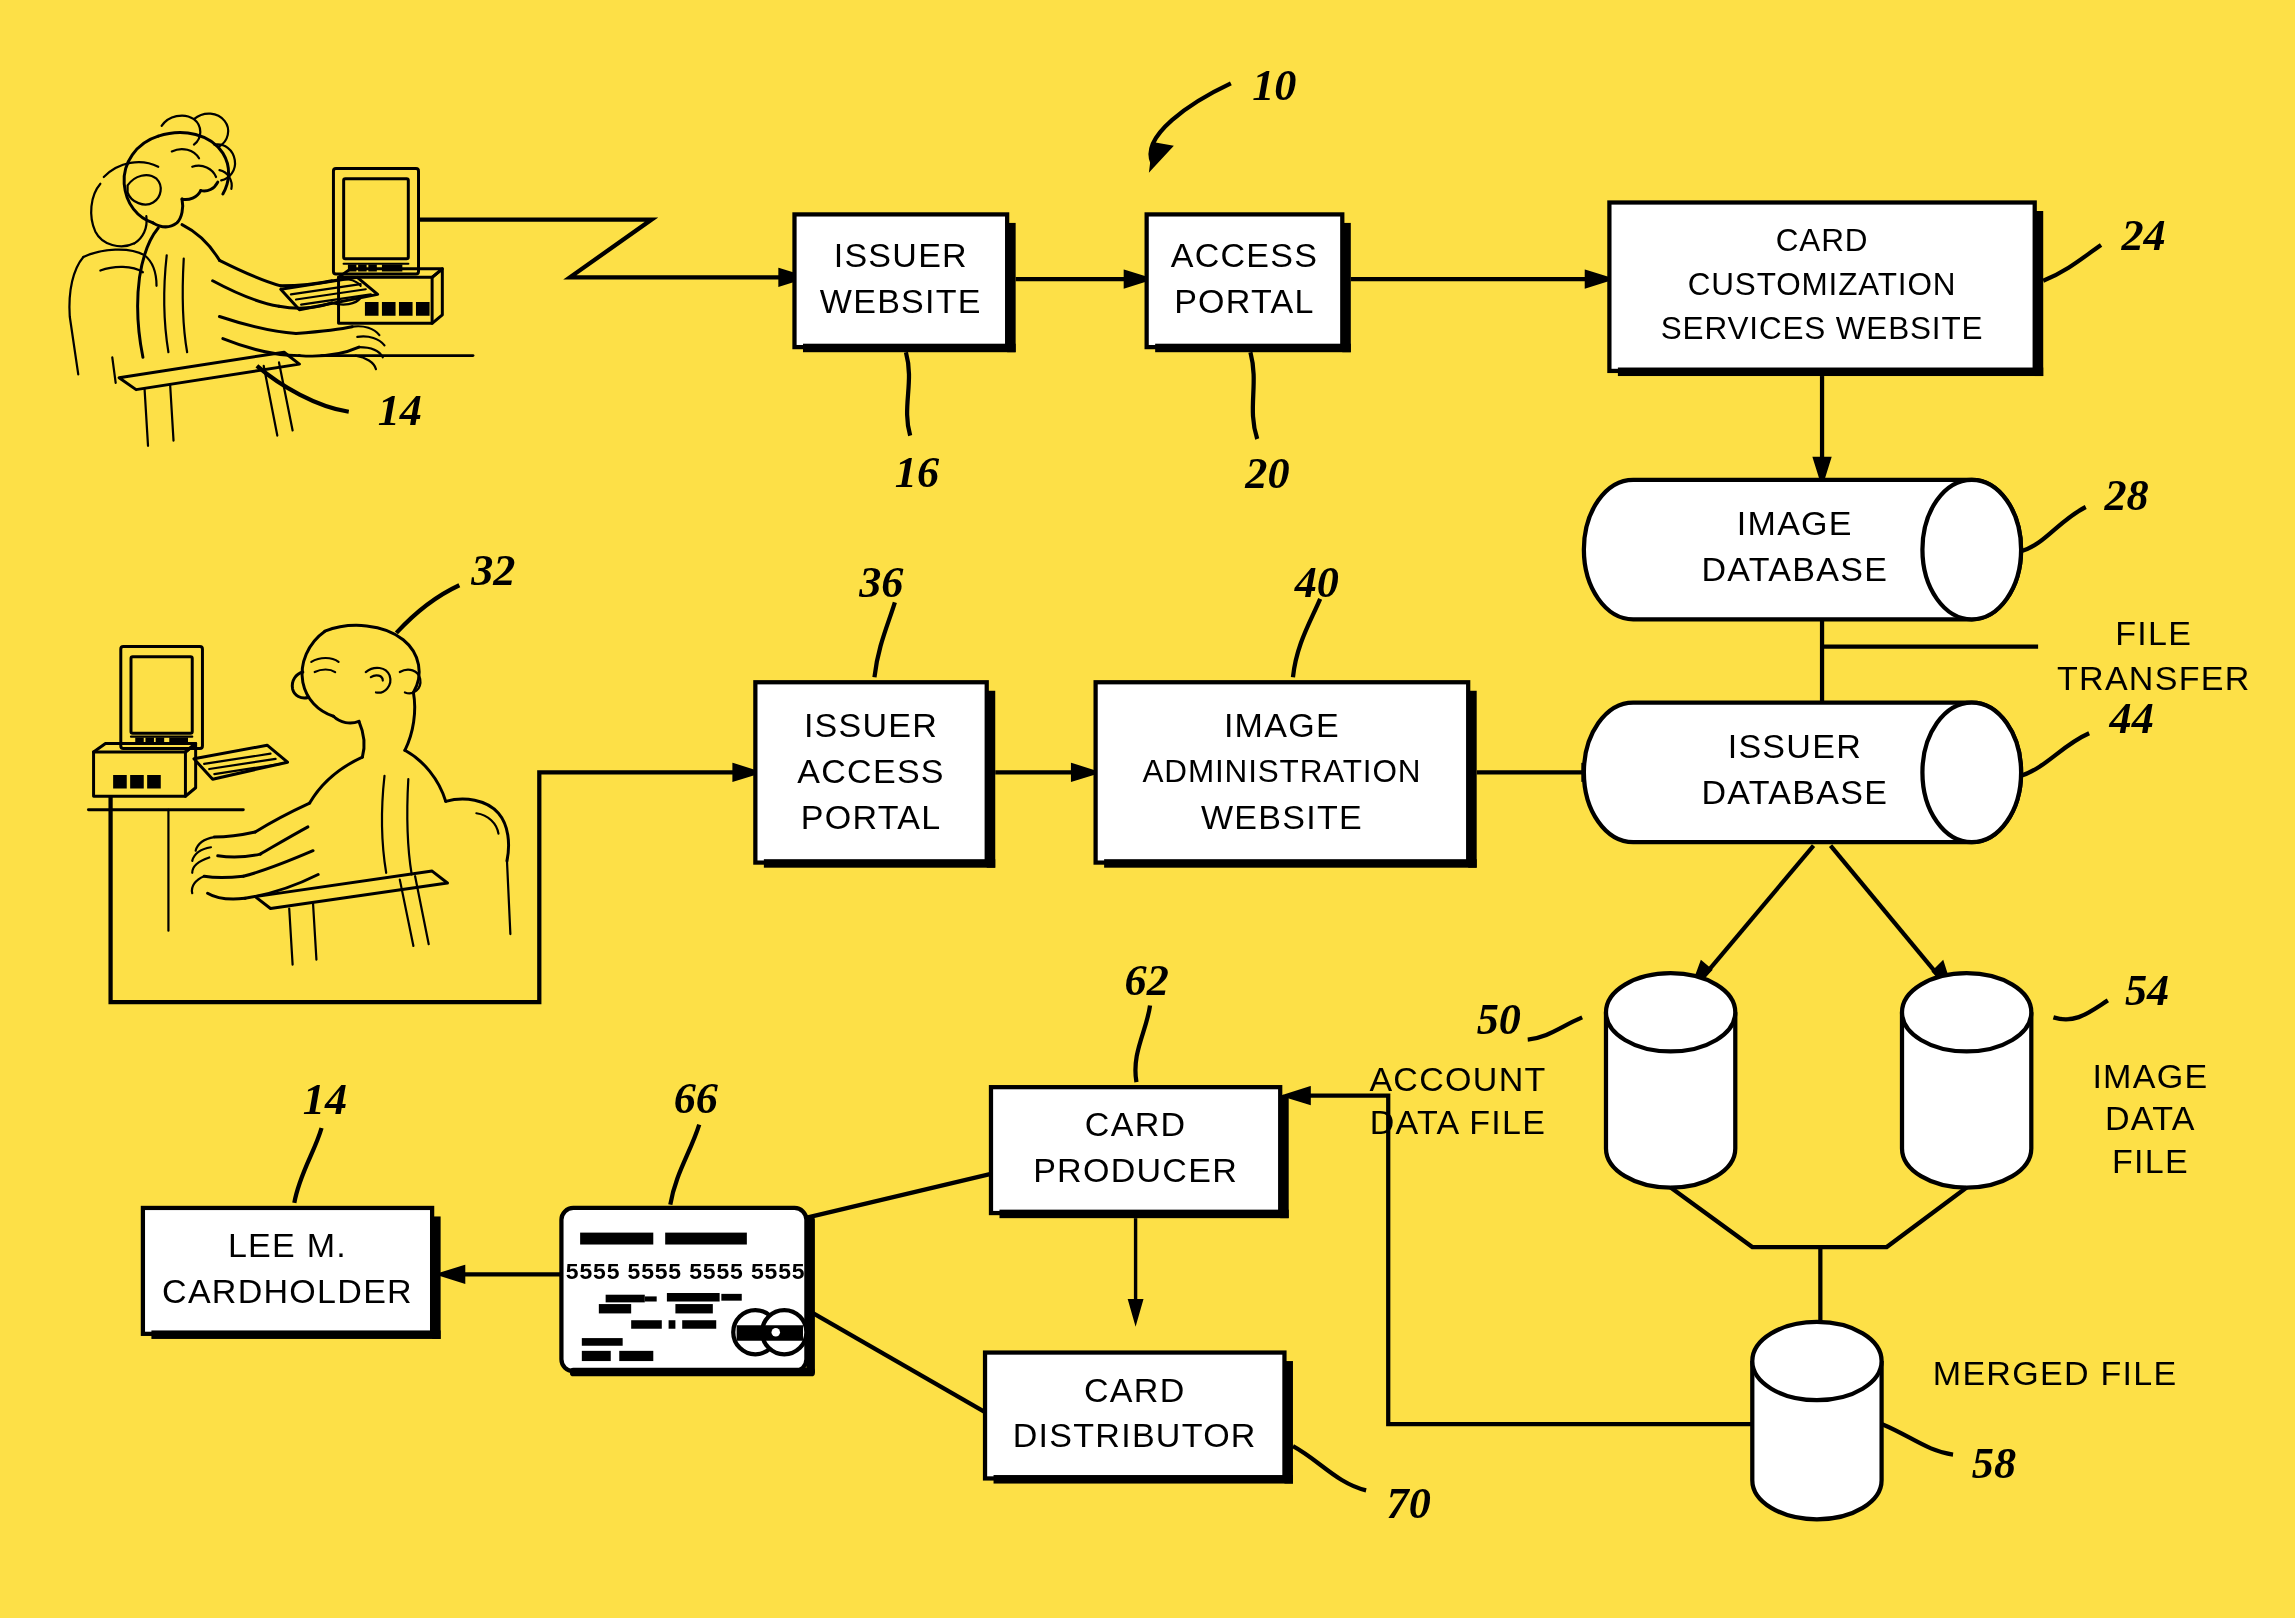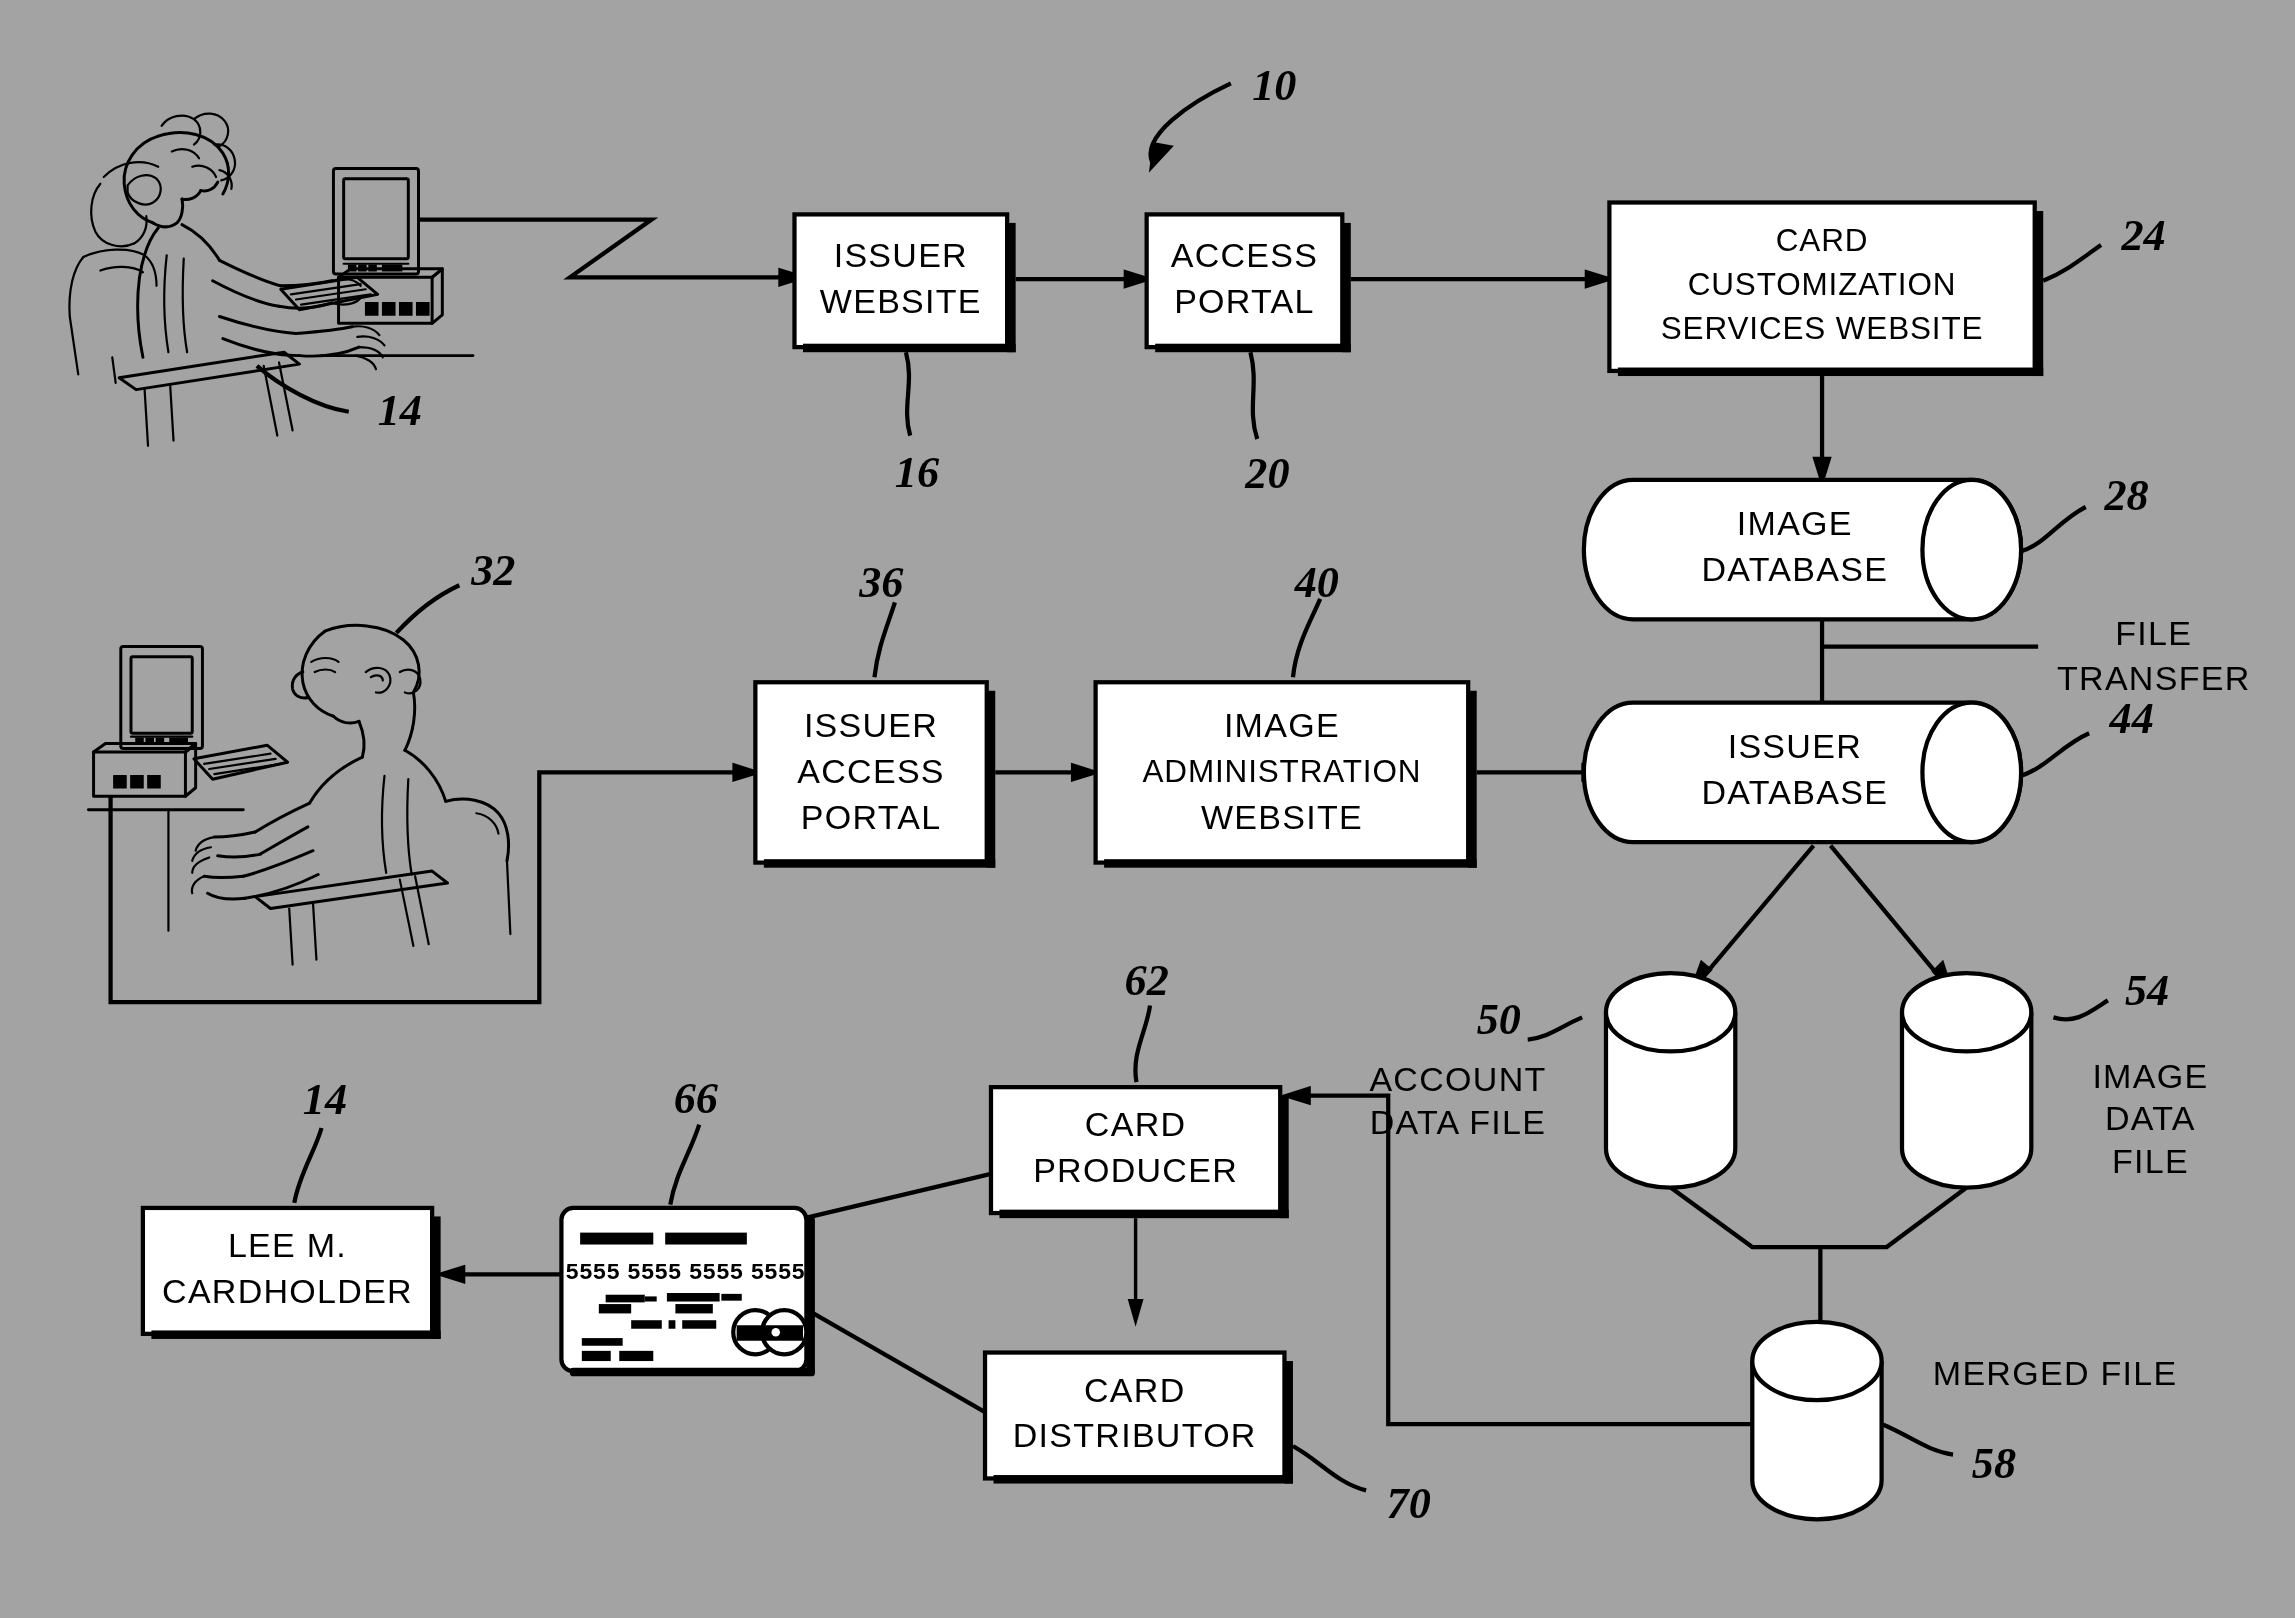--- a/index.html
+++ b/index.html
@@ -1,17 +1,17 @@
 <!DOCTYPE html>
 <html style="font-size:13.6px"><head>
 <meta charset="utf-8">
 <style>
   html,body{margin:0;padding:0;background:#ffffff;}
   body{width:2295px;height:1618px;overflow:hidden;font-family:"Liberation Sans",sans-serif;}
-  #root{position:relative;width:2295px;height:1618px;background:#a3a3a3;text-align:center;}
+  #root{position:relative;width:2295px;height:1618px;background:#fde047;text-align:center;}
   svg{display:block;}
   .box-label{font-family:"Liberation Sans",sans-serif;font-size:40px;letter-spacing:1.5px;fill:#000;text-anchor:middle;dominant-baseline:middle;}
   .box-label-sm{font-family:"Liberation Sans",sans-serif;font-size:37px;letter-spacing:1px;fill:#000;text-anchor:middle;dominant-baseline:middle;}
   .ref-num{font-family:"Liberation Serif",serif;font-style:italic;font-weight:bold;font-size:52px;fill:#000;text-anchor:middle;dominant-baseline:middle;}
   .free-label{font-family:"Liberation Sans",sans-serif;font-size:40px;letter-spacing:1.5px;fill:#000;text-anchor:middle;dominant-baseline:middle;}
   .card-num{font-family:"Liberation Sans",sans-serif;font-weight:bold;font-size:27px;letter-spacing:1px;fill:#000;text-anchor:middle;dominant-baseline:middle;}
   .shape{fill:#ffffff;stroke:#000000;stroke-width:5;}
   .ln{stroke:#000000;stroke-width:5;fill:none;}
   .ln-thin{stroke:#000000;stroke-width:4;fill:none;}
   .lead{stroke:#000000;stroke-width:5;fill:none;}

